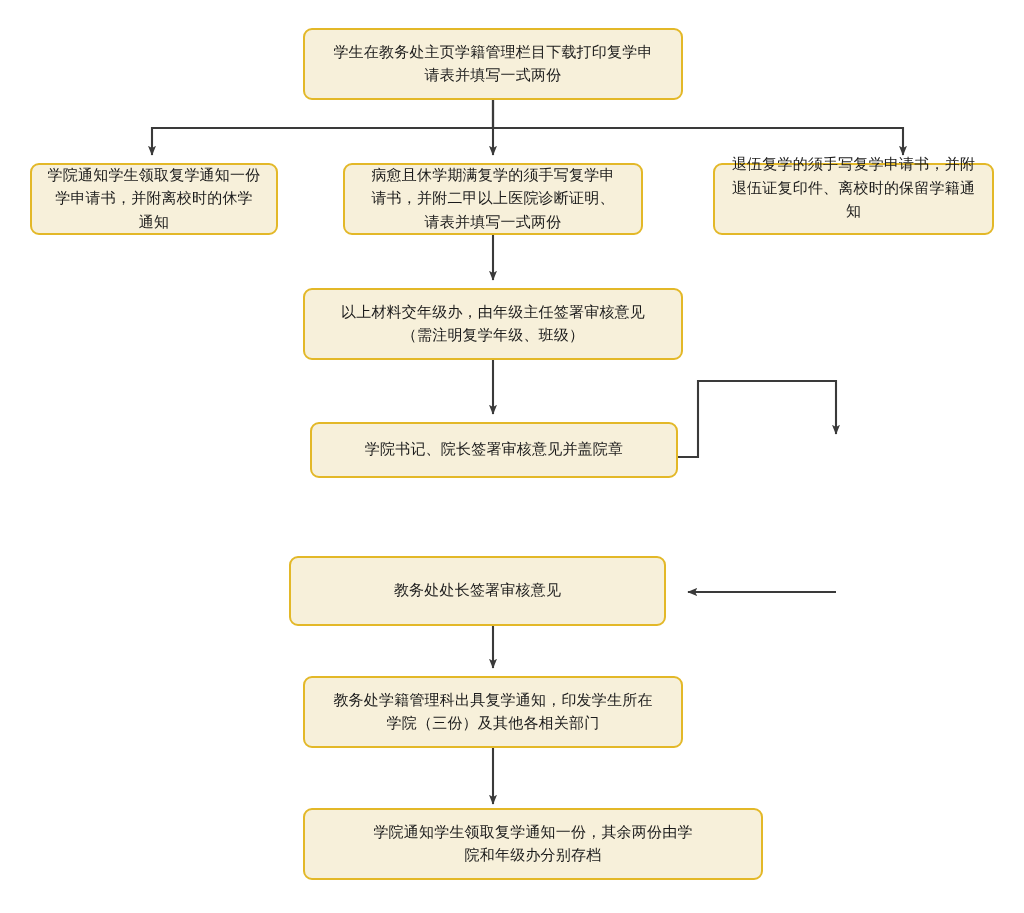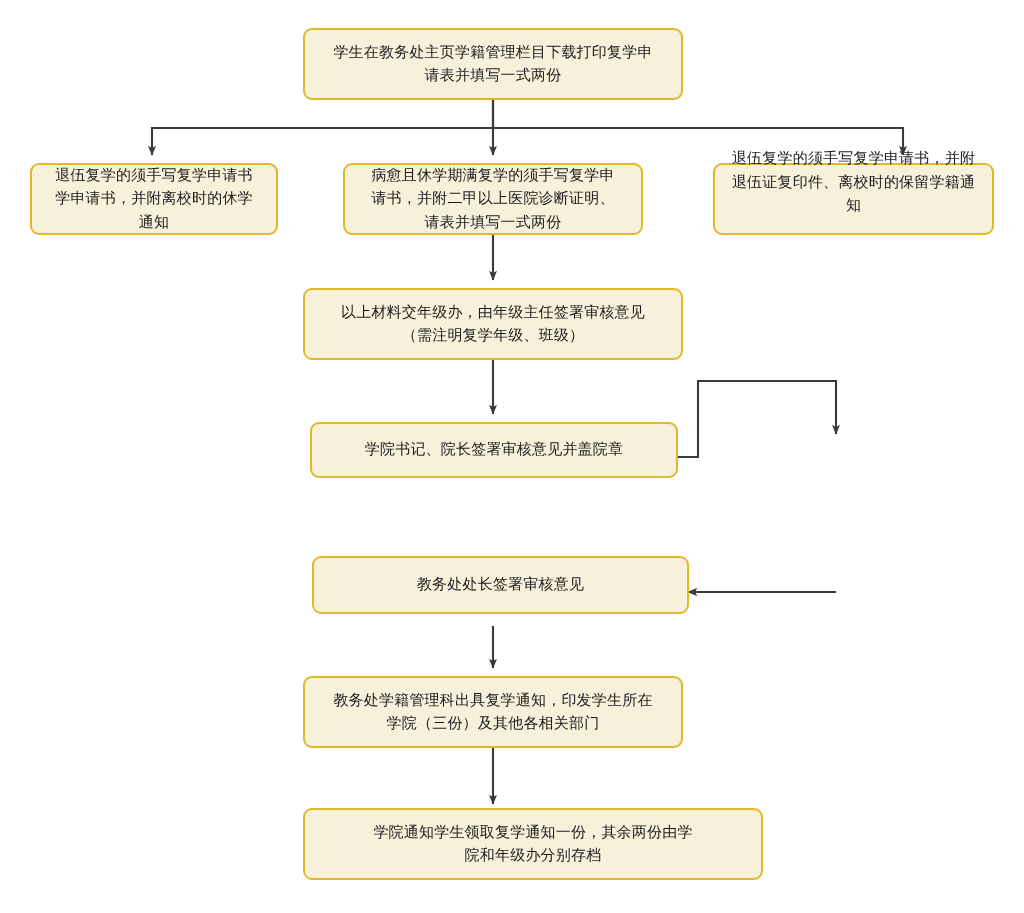--- a/index.html
+++ b/index.html
@@ -34,21 +34,21 @@
     text-align: center;
     color: #1a1a1a;
     font-size: 15px;
     line-height: 1.55;
     letter-spacing: 0.2px;
   }
   .node.box {
     background: #f7f0da;
     border: 2px solid #e3b828;
     border-radius: 9px;
-    padding: 16px 14px;
+    padding: 10px 14px;
   }
   .node.diamond {
     background: transparent;
     border: none;
   }
   .diamond-shape {
     position: absolute;
     left: 0;
     top: 0;
     width: 100%;
@@ -86,21 +86,21 @@
         <path d="M493,748 L493,804" marker-end="url(#ah)"></path>
       </g>
   </svg>
 
   <div class="node box" style="left:303px; top:28px; width:380px; height:72px;">
     <span class="label">学生在教务处主页学籍管理栏目下载打印复学申
 请表并填写一式两份</span>
   </div>
 
   <div class="node box" style="left:30px; top:163px; width:248px; height:72px;">
-    <span class="label">退伍复学的须手写复学申请书
+    <span class="label">学院通知学生领取复学通知一份
 学申请书，并附离校时的休学
 通知</span>
   </div>
 
   <div class="node box" style="left:343px; top:163px; width:300px; height:72px;">
     <span class="label">病愈且休学期满复学的须手写复学申
 请书，并附二甲以上医院诊断证明、
 请表并填写一式两份</span>
   </div>
 
@@ -113,21 +113,21 @@
   <div class="node box" style="left:303px; top:288px; width:380px; height:72px;">
     <span class="label">以上材料交年级办，由年级主任签署审核意见
 （需注明复学年级、班级）</span>
   </div>
 
   <div class="node box" style="left:310px; top:422px; width:368px; height:56px;">
     <span class="label">学院书记、院长签署审核意见并盖院章</span>
   </div>
 
 
-  <div class="node box" style="left:312px; top:556px; width:377px; height:58px;">
+  <div class="node box" style="left:289px; top:556px; width:377px; height:70px;">
     <span class="label">教务处处长签署审核意见</span>
   </div>
 
   <div class="node box" style="left:303px; top:676px; width:380px; height:72px;">
     <span class="label">教务处学籍管理科出具复学通知，印发学生所在
 学院（三份）及其他各相关部门</span>
   </div>
 
   <div class="node box" style="left:303px; top:808px; width:460px; height:72px;">
     <span class="label">学院通知学生领取复学通知一份，其余两份由学

